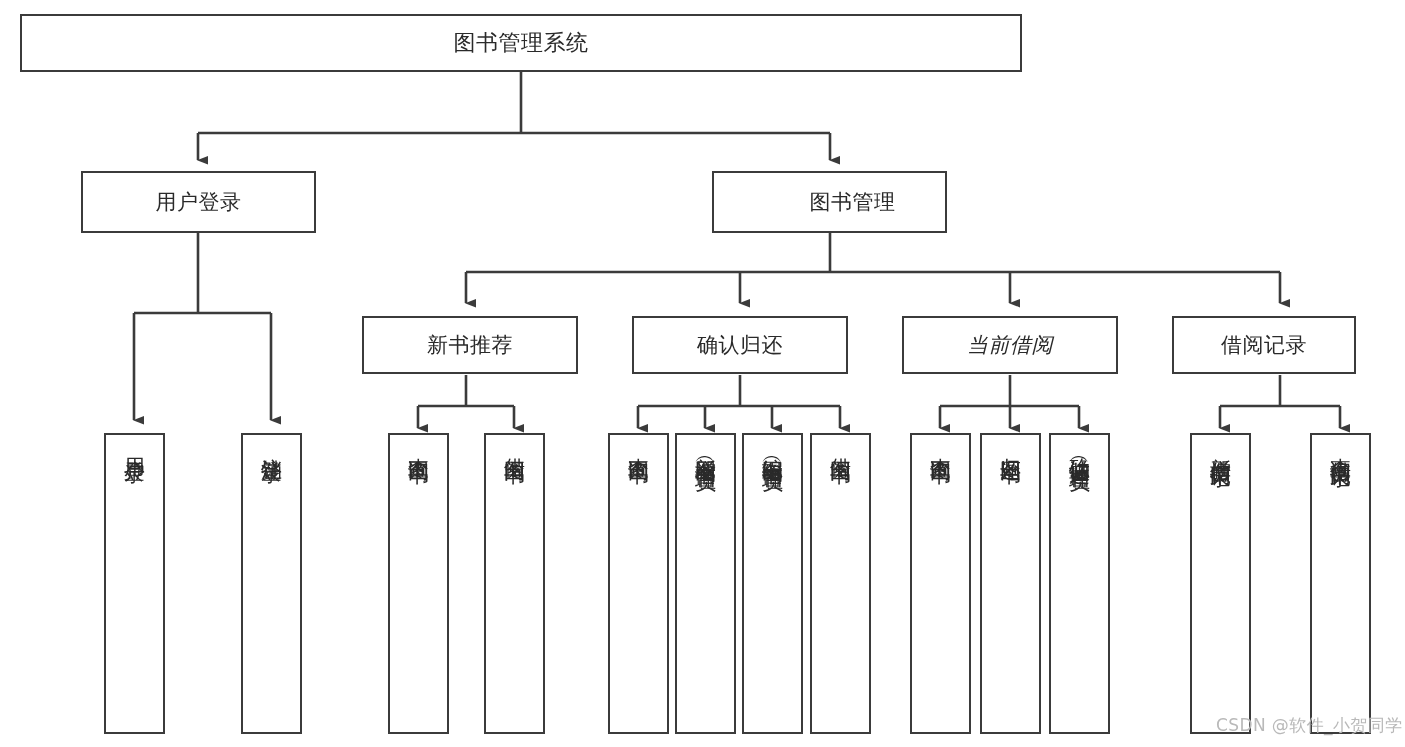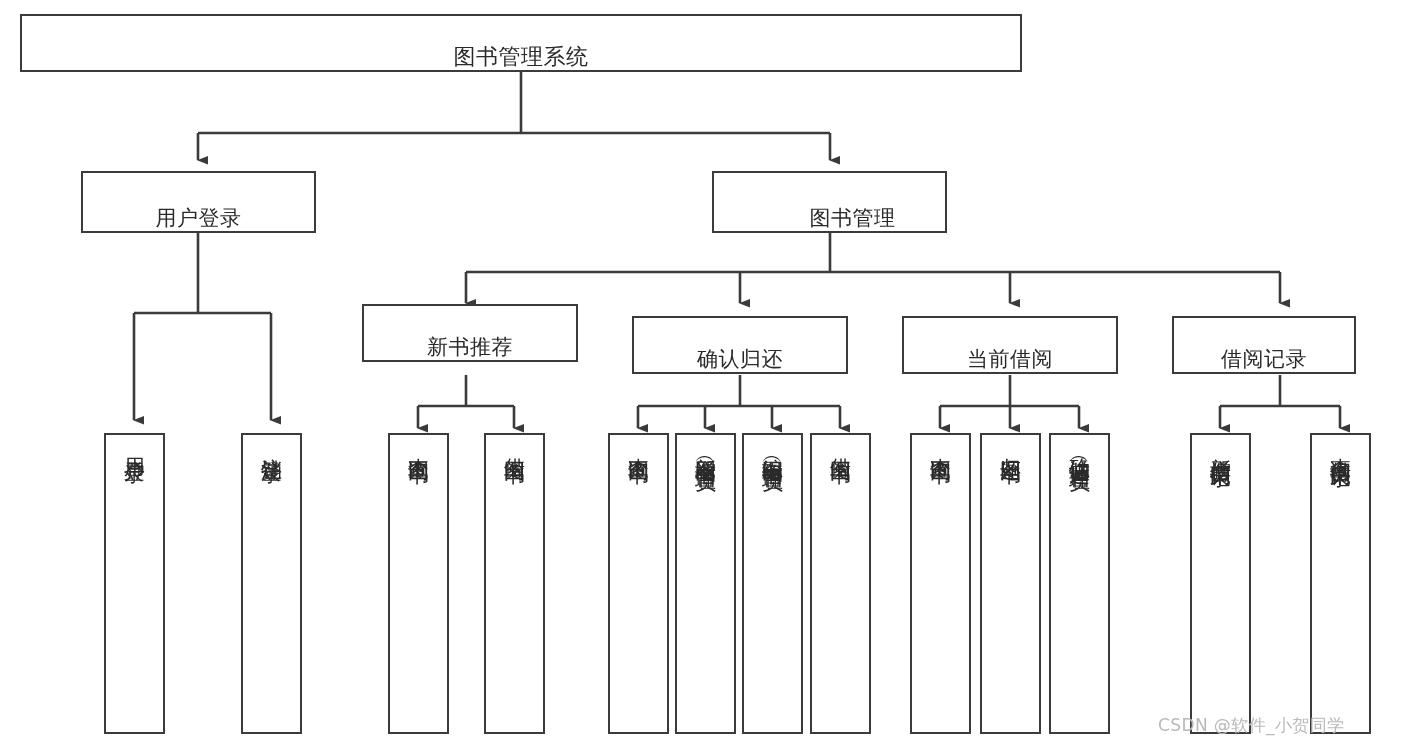--- a/index.html
+++ b/index.html
@@ -25,21 +25,21 @@
     width: 1405px;
     height: 747px;
     pointer-events: none;
   }
   .node {
     position: absolute;
     box-sizing: border-box;
     background: #ffffff;
     border: 2.5px solid #3b3b3b;
     display: flex;
-    align-items: flex-end;
+    align-items: center;
     justify-content: center;
     color: #2a2a2a;
   }
   .node-label {
     display: block;
     text-align: center;
     line-height: 1.18;
     letter-spacing: 0.5px;
     color: #2a2a2a;
     white-space: pre;
@@ -58,21 +58,21 @@
     writing-mode: vertical-rl;
     text-orientation: upright;
     font-size: 21px;
     line-height: 1.05;
     letter-spacing: 2px;
     white-space: normal;
     max-height: 100%;
   }
   #watermark {
     position: absolute;
-    left: 1158px;
+    left: 1216px;
     top: 714px;
     font-size: 17px;
     color: #b9b9b9;
     letter-spacing: 0.4px;
     white-space: nowrap;
     user-select: none;
   }
 </style>
 </head>
 <body>
@@ -134,27 +134,27 @@
     <span class="node-label">图书管理系统</span>
   </div>
 
   <div class="node horiz" style="left:81px; top:171px; width:235px; height:62px;">
     <span class="node-label">用户登录</span>
   </div>
   <div class="node horiz" style="left:712px; top:171px; width:235px; height:62px;padding-left:46px;">
     <span class="node-label">图书管理</span>
   </div>
 
-  <div class="node horiz" style="left:362px; top:304px; width:216px; height:58px;">
+  <div class="node horiz" style="left:362px; top:316px; width:216px; height:58px;">
     <span class="node-label">新书推荐</span>
   </div>
   <div class="node horiz" style="left:632px; top:316px; width:216px; height:58px;">
     <span class="node-label">确认归还</span>
   </div>
-  <div class="node horiz" style="left:902px; top:316px; width:216px; height:58px;">
+  <div class="node horiz" style="left:902px; top:316px; width:216px; height:58px;font-style:italic;">
     <span class="node-label">当前借阅</span>
   </div>
   <div class="node horiz" style="left:1172px; top:316px; width:184px; height:58px;">
     <span class="node-label">借阅记录</span>
   </div>
 
   <div class="node vert" style="left:104px; top:433px; width:61px; height:301px;">
     <span class="node-label">用户登录</span>
   </div>
   <div class="node vert" style="left:241px; top:433px; width:61px; height:301px;">

